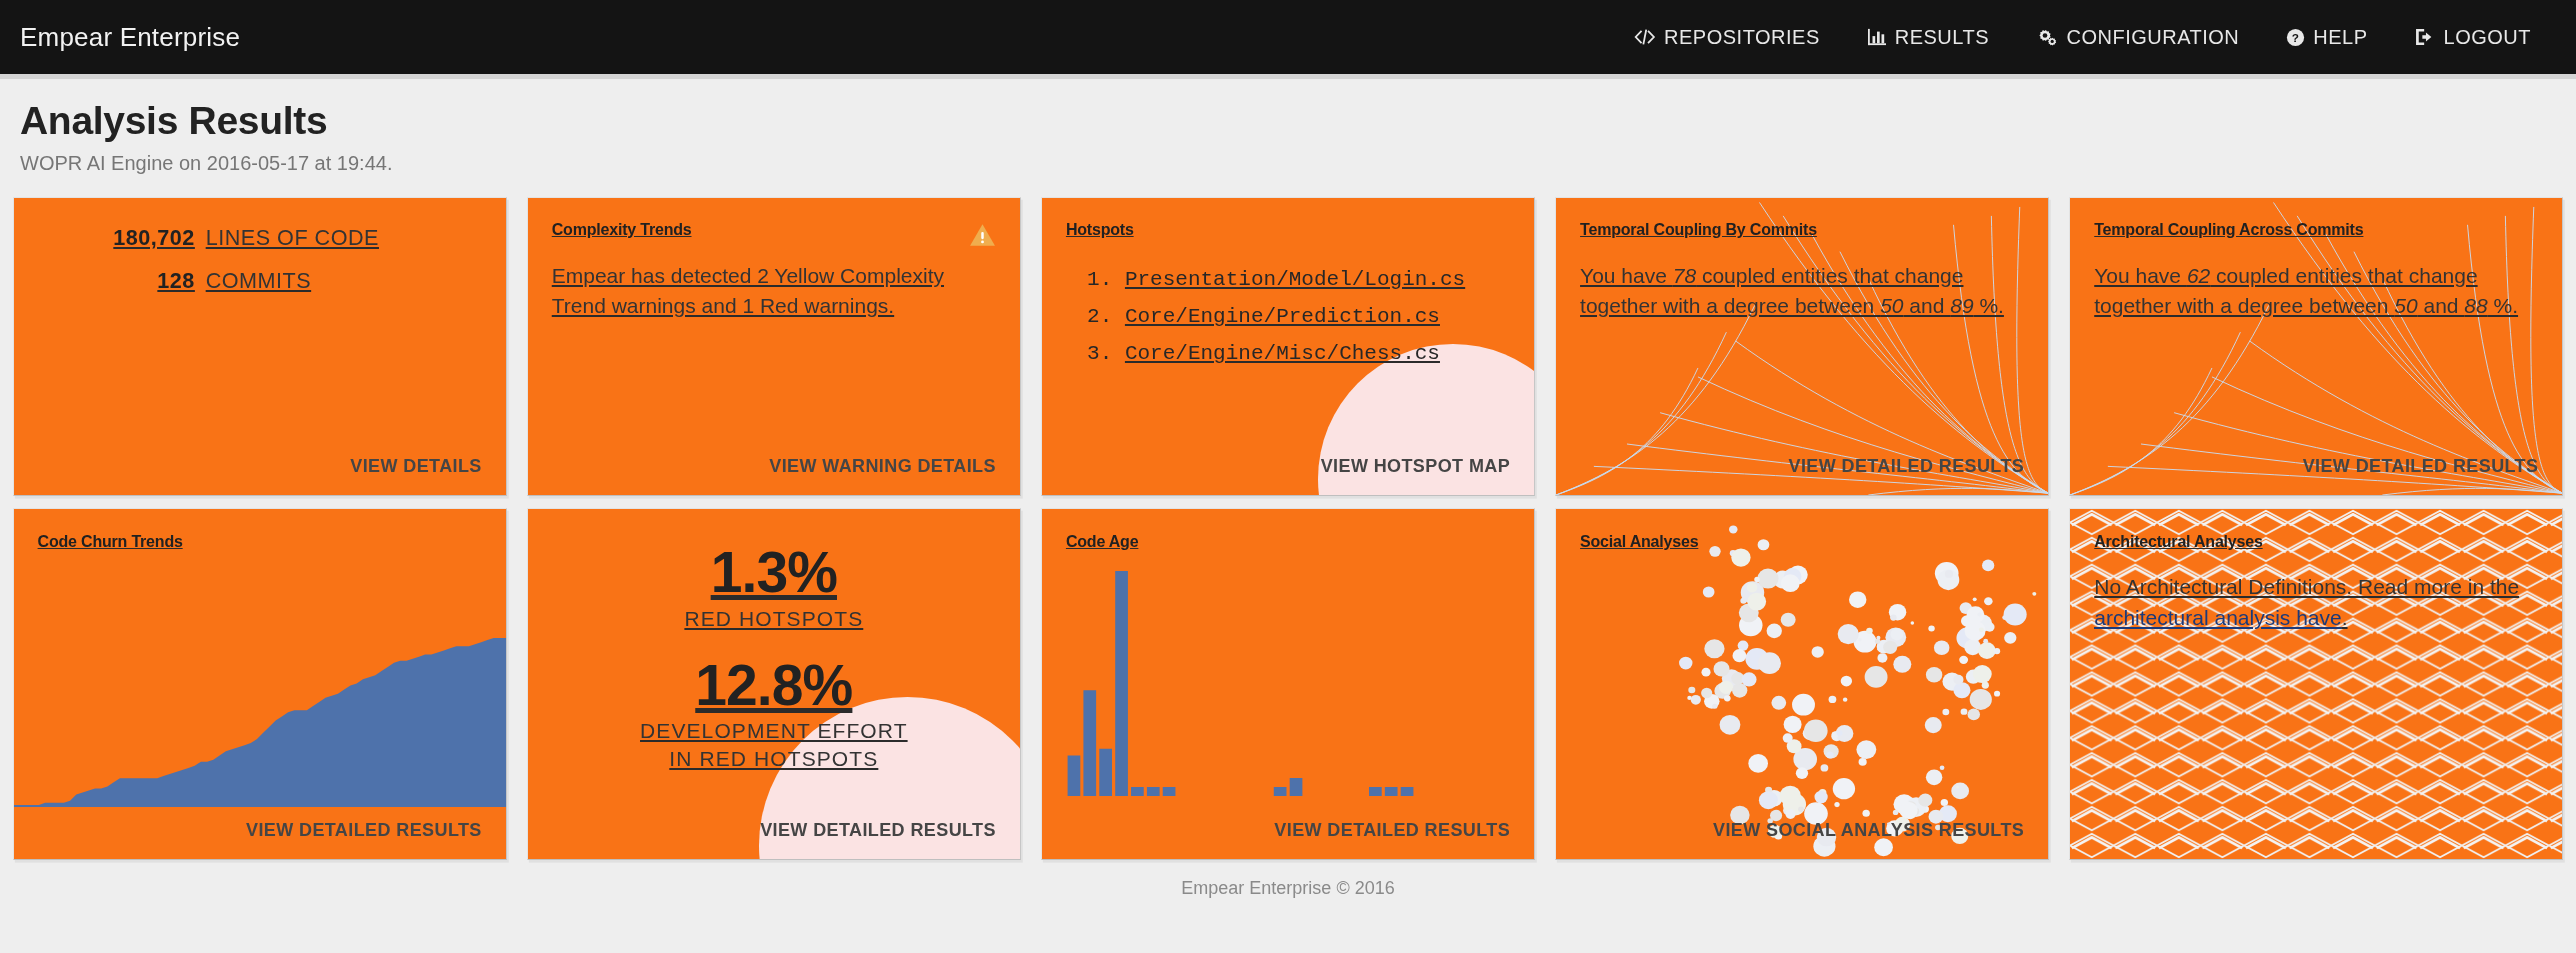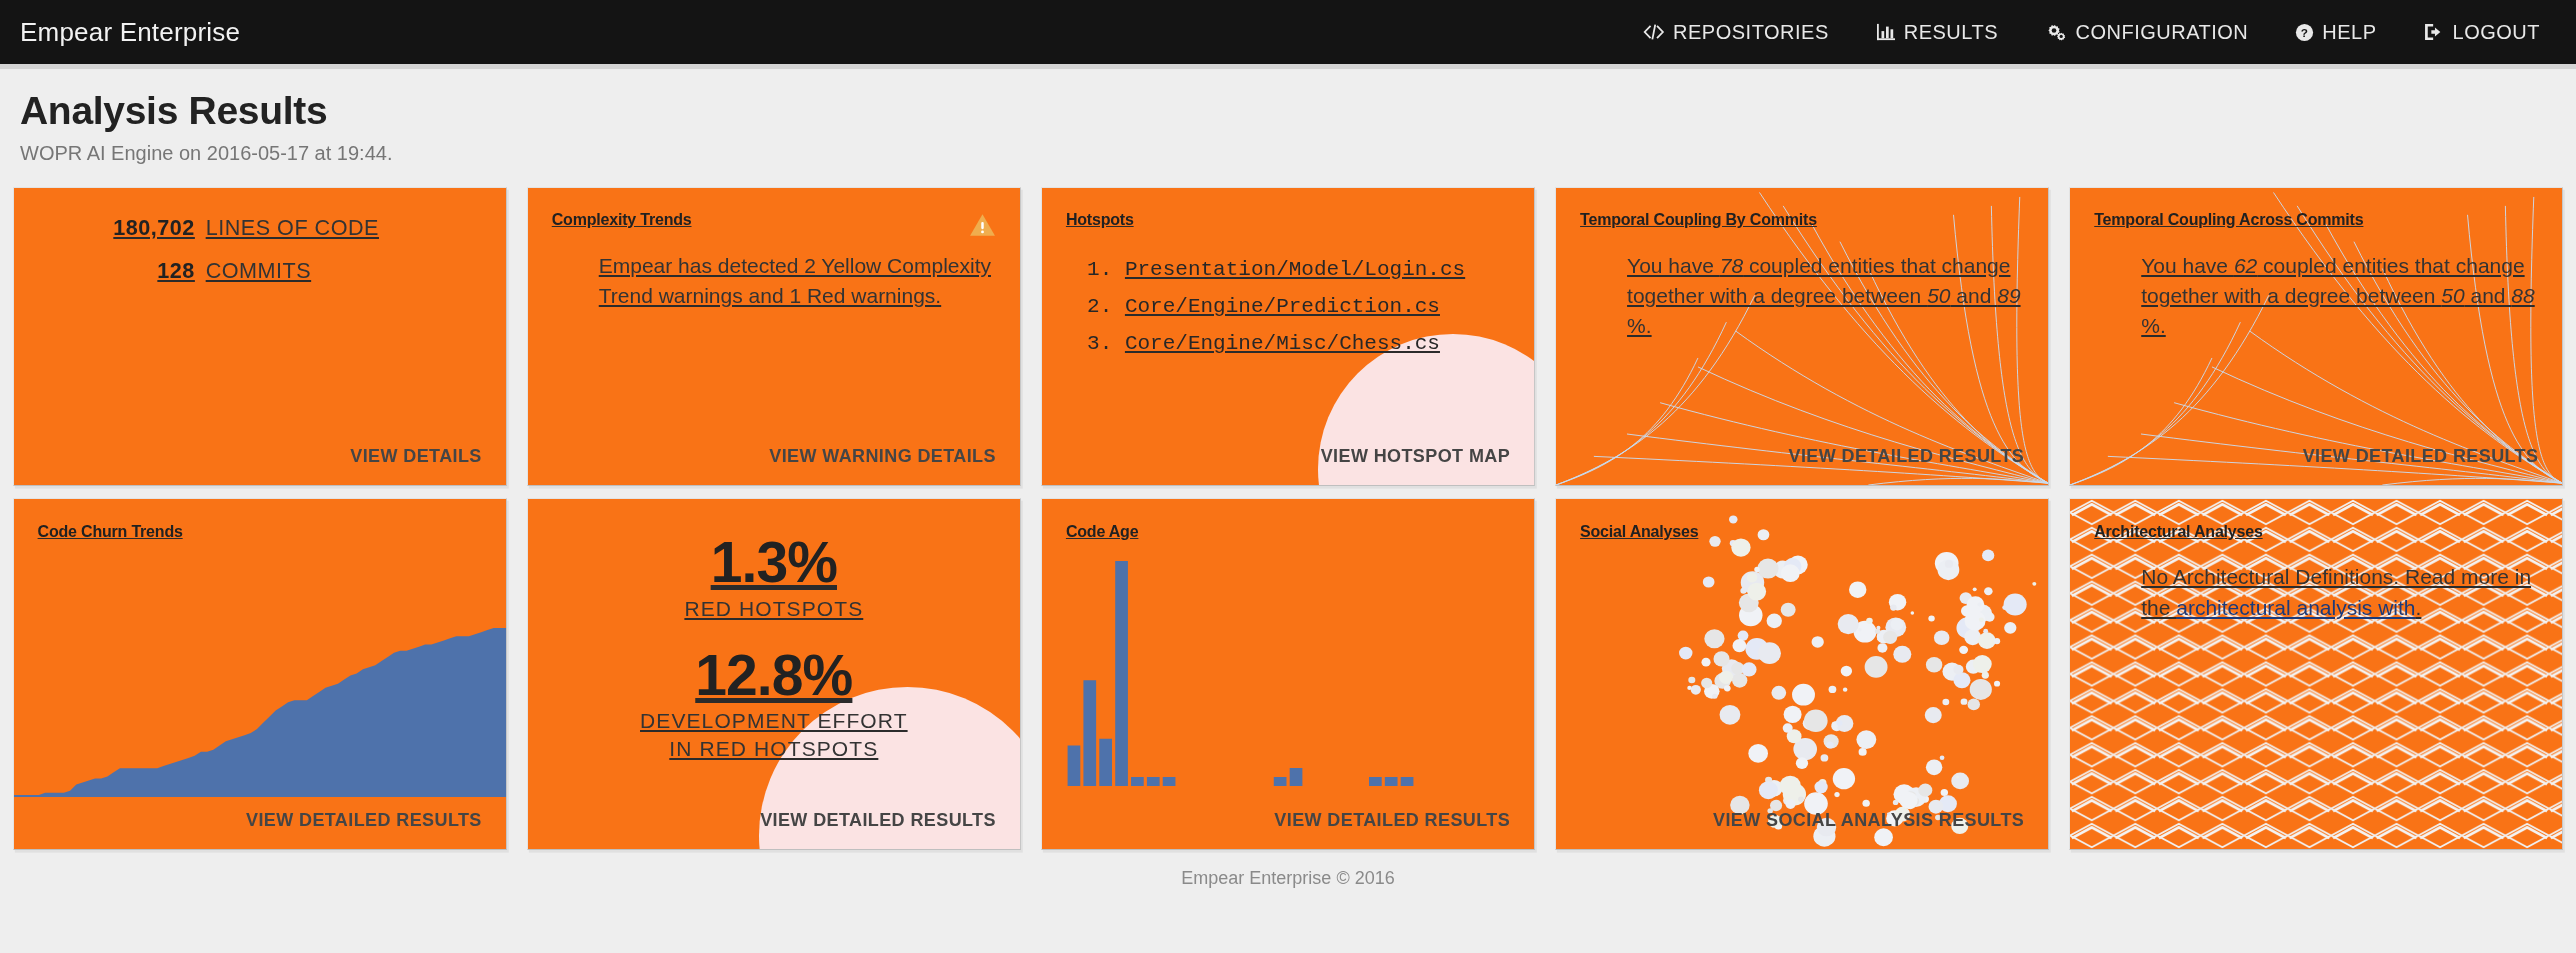--- a/index.html
+++ b/index.html
@@ -8,24 +8,24 @@
   body {
     width: 2576px; height: 954px;
     background: #eeeeee;
     font-family: "Liberation Sans", sans-serif;
     color: #2b2b2b;
     overflow: hidden;
   }
 
   
   .navbar {
-    height: 64px;
+    height: 74px;
     background: #141414;
     display: flex; align-items: center;
-    padding: 0 36px 0 20px;
+    padding: 0 45px 0 20px;
     position: relative;
   }
   .brand {
     color: #f2f2f2;
     font-size: 26px;
     letter-spacing: 0.2px;
     white-space: nowrap;
   }
   .nav-right { margin-left: auto; display: flex; align-items: center; gap: 47px; justify-content: center; }
   .nav-item {
@@ -73,21 +73,21 @@
     position: relative; z-index: 3;
     height: 100%;
     padding: 23.4px 24px 0 24px;
     display: flex; flex-direction: column;
   }
   .card-title {
     font-size: 16px; font-weight: bold; margin: 0 0 21.6px 0;
     letter-spacing: -0.2px; color:#212121;
   }
   .card-title-row { display:flex; align-items:flex-start; justify-content:space-between; }
-  .card-body { font-size: 21px; line-height: 1.45; color:#333;margin-left:47px; }
+  .card-body { font-size: 21px; line-height: 1.45; color:#333; }
   .card-body em { font-style: italic; }
   .card-link {
     position:absolute; right: 24px; bottom: 18px; z-index: 6;
     font-size: 18px; font-weight: bold; letter-spacing: 0.4px;
     color:#454545; cursor:pointer; white-space: nowrap;
   }
 
   
   .stats { display:flex; flex-direction:column; gap: 17px; padding-top: 3.6px; }
   .stat-row {
@@ -567,20 +567,20 @@
           <pattern id="diamondPat" width="46" height="30" patternUnits="userSpaceOnUse">
             <path d="M0 15 L23 2 L46 15 L23 28 Z" fill="none" stroke="#f1f1f1" stroke-width="2"></path>
             <path d="M2 18 L23 6 L44 18" fill="none" stroke="#f4f4f4" stroke-width="3"></path>
           </pattern>
         </defs>
         <rect width="520" height="390" fill="url(#diamondPat)"></rect>
       </svg>
     </div>
     <div class="card-inner">
       <h2 class="card-title">Architectural Analyses</h2>
-      <div class="card-body"><span>No Architectural Definitions. Read more in the </span><span class="arch-link">architectural analysis with</span><span>.</span></div>
+      <div class="card-body"><span>No Architectural Definitions. Read more in the </span><span class="arch-link">architectural analysis have</span><span>.</span></div>
     </div>
   </div>
 
 </div>
 
 <div class="footer">Empear Enterprise © 2016</div>
 
 
 </body></html>

